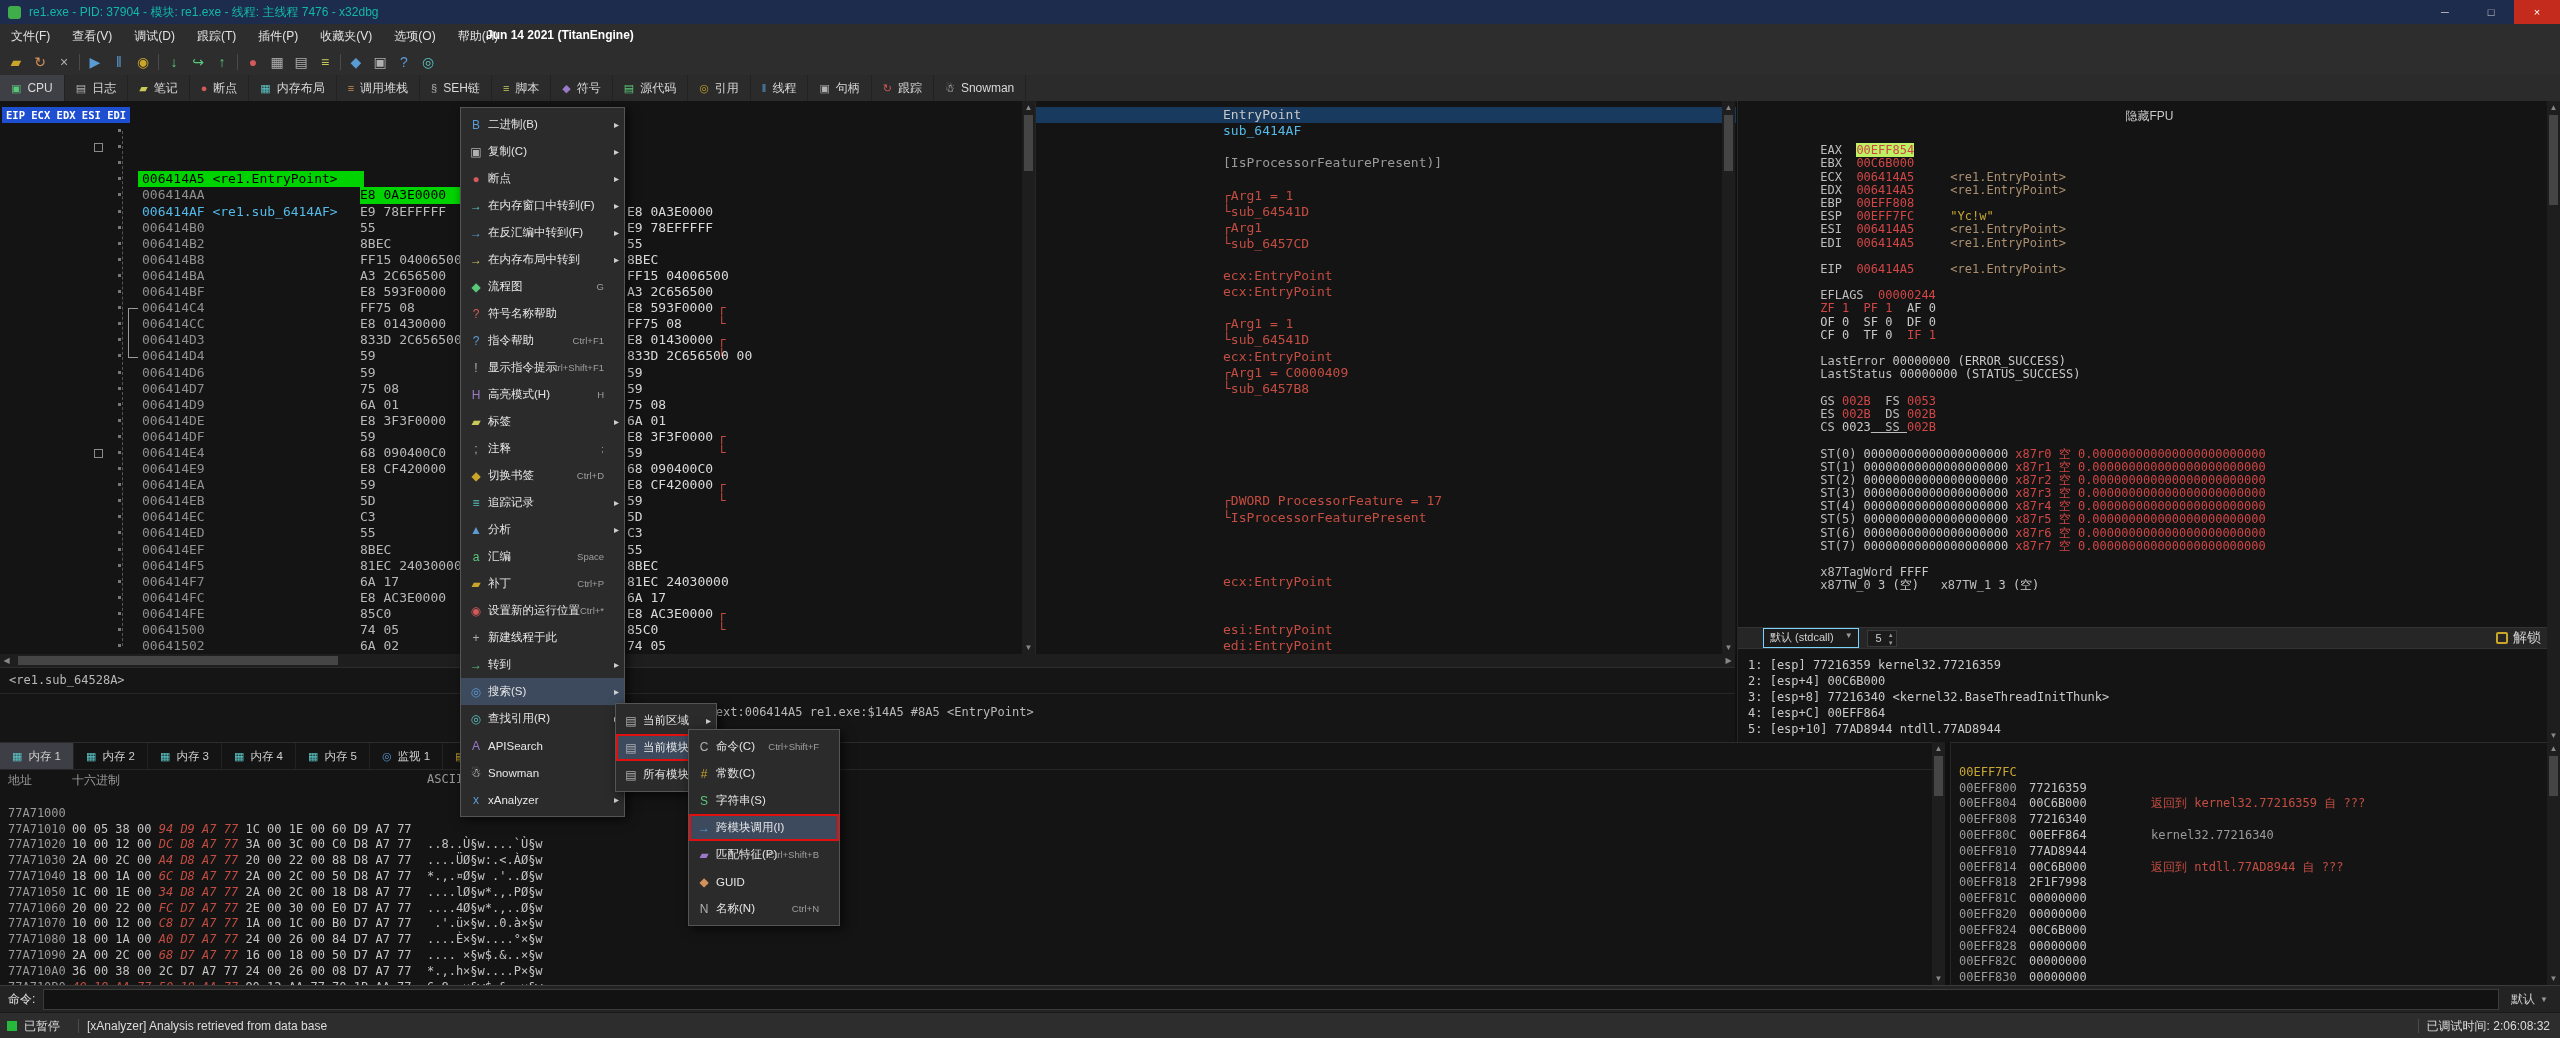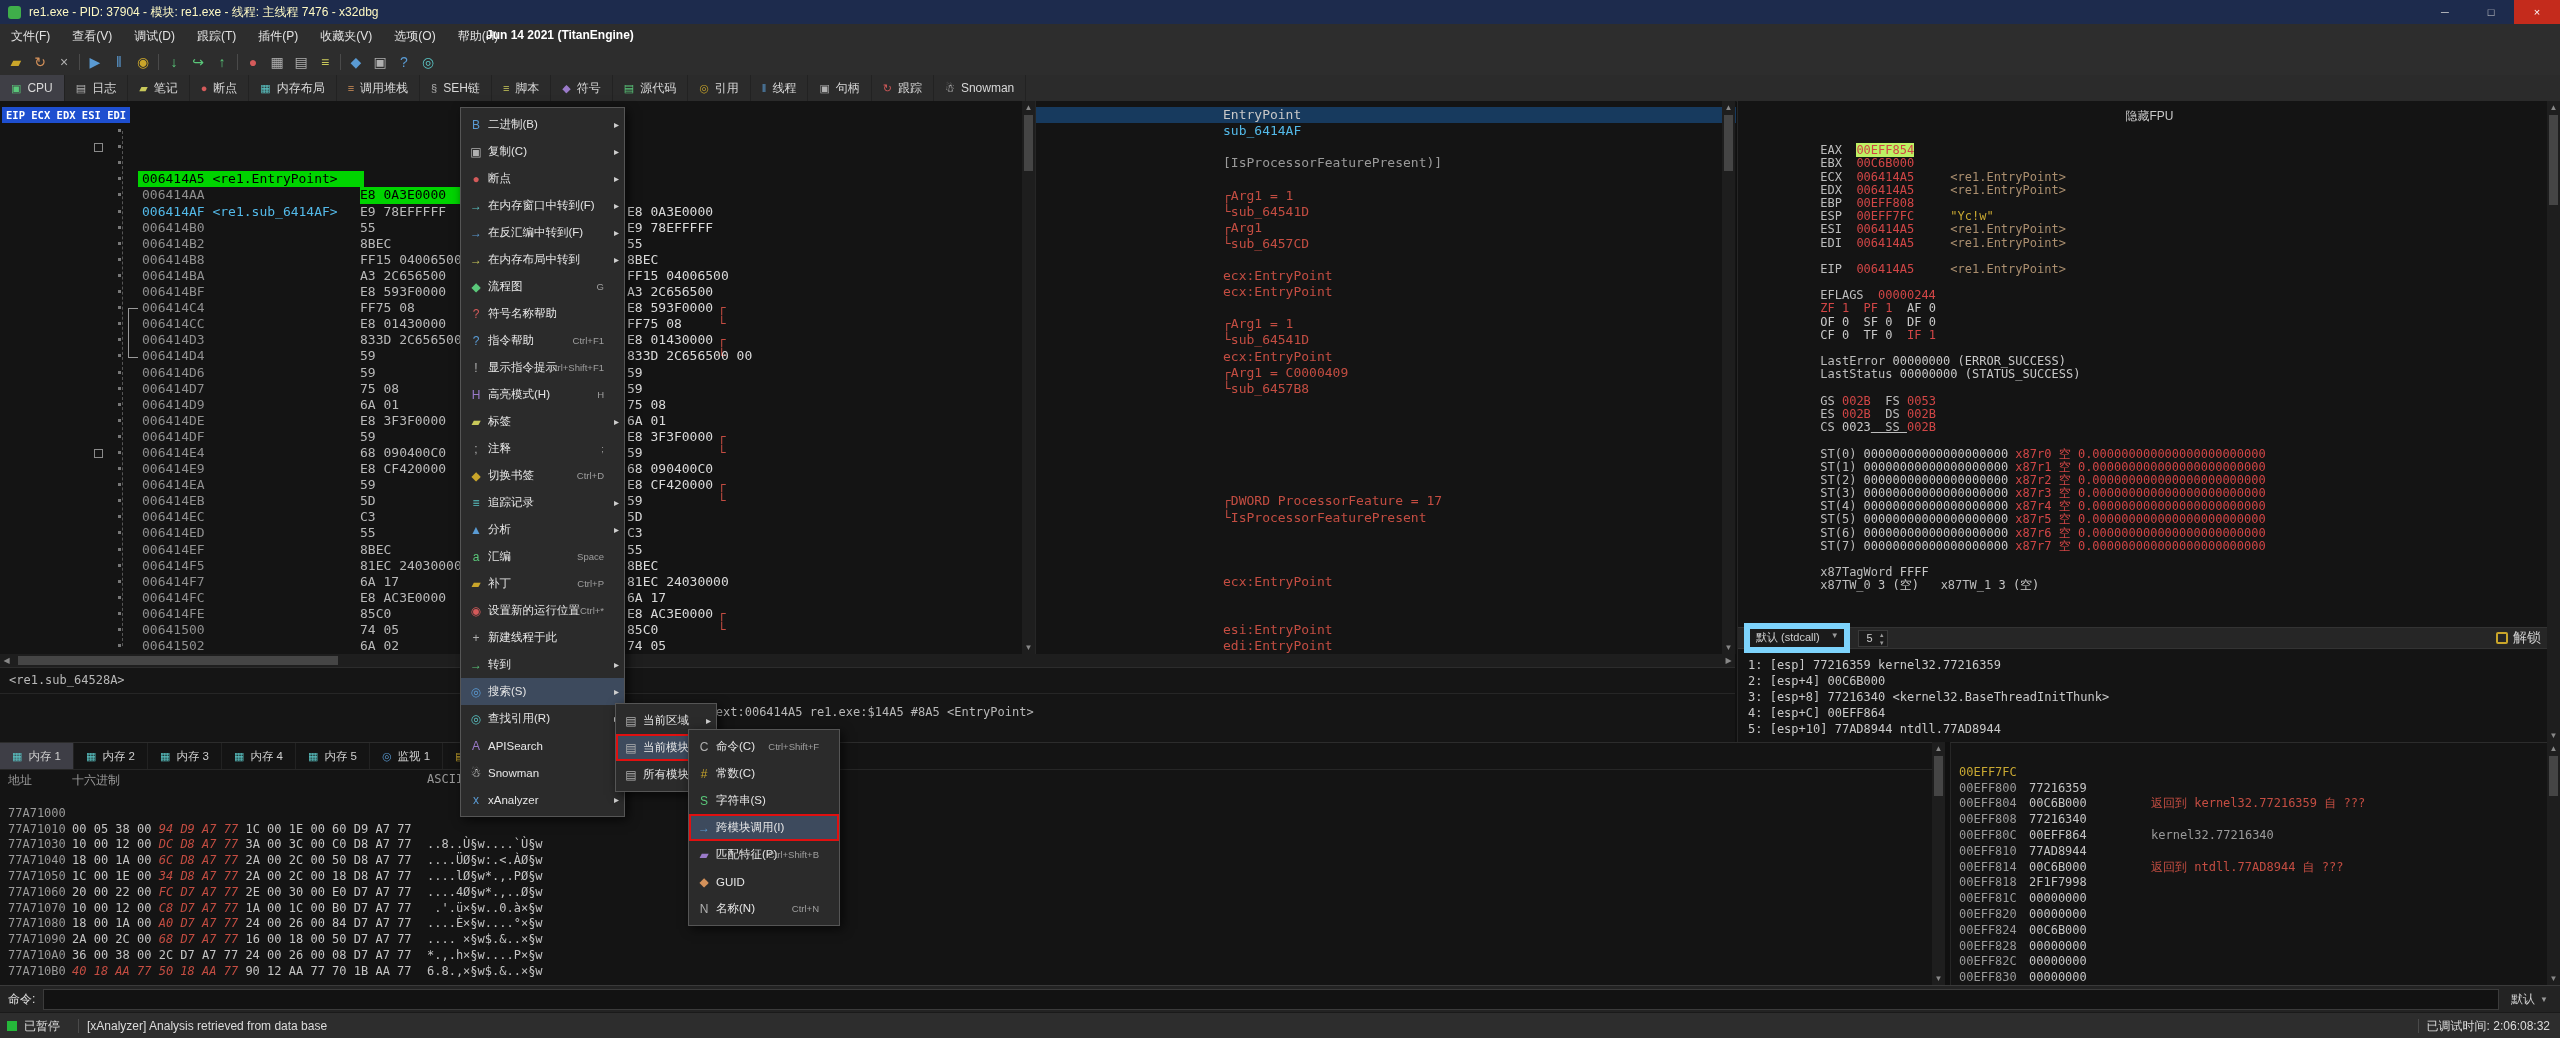--- a/index.html
+++ b/index.html
@@ -3,21 +3,21 @@
 <meta charset="utf-8">
 <style>
   html,body{margin:0;padding:0;background:#000;}
   .app{position:relative;width:2560px;height:1038px;background:#101010;overflow:hidden;
        font-family:"Liberation Sans",sans-serif;-webkit-font-smoothing:antialiased;}
   .mono{font-family:"DejaVu Sans Mono",monospace;}
 
   
   .titlebar{position:absolute;left:0;top:0;width:2560px;height:24px;background:#1d2b4d;display:flex;align-items:center;}
   .app-icon{width:13px;height:13px;margin:0 8px;background:#3fae4a;border-radius:3px;}
-  .title-text{font-size:12px;color:#fef9c3;white-space:nowrap;}
+  .title-text{font-size:12px;color:#14b8a6;white-space:nowrap;}
   .win-btns{position:absolute;right:0;top:0;height:24px;display:flex;}
   .win-btn{width:46px;height:24px;color:#d0d0d0;font-size:11px;display:flex;align-items:center;justify-content:center;}
   .win-btn.close{background:#c42b1c;color:#fff;}
 
   
   .menubar{position:absolute;left:0;top:24px;width:2560px;height:25px;background:#2d2d2d;border-bottom:1px solid #1a1a1a;display:flex;align-items:center;}
   .mb-item{padding:0 11px;font-size:12px;color:#e2e2e2;height:100%;display:flex;align-items:center;}
   .mb-date{margin-left:16px;font-size:12px;color:#ffffff;font-weight:bold;}
 
   
@@ -79,21 +79,21 @@
   
   .regs{position:absolute;left:1737px;top:101px;width:823px;height:641px;background:#141414;border-left:1px solid #262626;overflow:hidden;}
   .fpu{position:absolute;top:7px;left:0;width:100%;text-align:center;font-size:12px;color:#c9c9c9;}
   .reglines{position:absolute;left:10px;top:30px;}
   .regline{height:13.2px;line-height:13.2px;font-family:"DejaVu Sans Mono",monospace;font-size:12px;white-space:pre;min-height:13.2px;}
   .rn{color:#bdbdbd}.rv{color:#d24646}.rw{color:#c8c8c8}.rl{color:#ab8f6f}.rg{color:#c8a832}
   .rv.sel{background:#bef264;}
   .rn.u{text-decoration:underline;}
   .argsbar{position:absolute;left:0;top:526px;width:100%;height:22px;background:#262626;border-top:1px solid #333;border-bottom:1px solid #333;
            display:flex;align-items:center;gap:8px;padding:0 6px;box-sizing:border-box;}
-  .conv{position:relative;background:#1b1b1b;border:6px solid #7dd3fc;color:#cfcfcf;font-size:11px;padding:1px 24px 2px 6px;}
+  .conv{position:relative;background:#1b1b1b;border:1px solid #7dd3fc;color:#cfcfcf;font-size:11px;padding:1px 24px 2px 6px;margin-left:19px;}
   .conv .dd{position:absolute;right:5px;top:2px;font-size:8px;color:#9a9a9a;}
   .spin{background:#1b1b1b;border:1px solid #3a3a3a;color:#cfcfcf;font-size:11px;padding:1px 14px 2px 8px;position:relative;}
   .spin .ud{position:absolute;right:2px;top:0;font-size:6px;line-height:8px;color:#9a9a9a;}
   .unlock{margin-left:auto;display:flex;align-items:center;gap:5px;font-size:14px;color:#cfcfcf;padding-right:14px;}
   .lock-ic{width:8px;height:8px;border:2px solid #c9a52a;border-radius:2px;}
   .arglines{position:absolute;left:10px;top:556px;}
   .argline{height:16px;line-height:16px;font-family:"DejaVu Sans Mono",monospace;font-size:12px;color:#c9c9c9;white-space:pre;}
 
   
   .dump{position:absolute;left:0;top:742px;width:1945px;height:243px;background:#141414;border-top:1px solid #2c2c2c;overflow:hidden;}
@@ -851,20 +851,25 @@
           <span class="da">77A71000</span>
           <span class="hx"><span>00 05 38 00 </span><span class="rd">94 D9 A7 77</span><span> 1C 00 1E 00 60 D9 A7 77</span></span>
           <span class="ascii">..8..Ù§w....`Ù§w</span>
         </div>
         <div class="dumprow">
           <span class="da">77A71010</span>
           <span class="hx"><span>10 00 12 00 </span><span class="rd">DC D8 A7 77</span><span> 3A 00 3C 00 C0 D8 A7 77</span></span>
           <span class="ascii">....ÜØ§w:.&lt;.ÀØ§w</span>
         </div>
         <div class="dumprow">
+          <span class="da">77A71020</span>
+          <span class="hx"><span>2A 00 2C 00 </span><span class="rd">A4 D8 A7 77</span><span> 20 00 22 00 88 D8 A7 77</span></span>
+          <span class="ascii">*.,.¤Ø§w .'..Ø§w</span>
+        </div>
+        <div class="dumprow">
           <span class="da">77A71030</span>
           <span class="hx"><span>18 00 1A 00 </span><span class="rd">6C D8 A7 77</span><span> 2A 00 2C 00 50 D8 A7 77</span></span>
           <span class="ascii">....lØ§w*.,.PØ§w</span>
         </div>
         <div class="dumprow">
           <span class="da">77A71040</span>
           <span class="hx"><span>1C 00 1E 00 </span><span class="rd">34 D8 A7 77</span><span> 2A 00 2C 00 18 D8 A7 77</span></span>
           <span class="ascii">....4Ø§w*.,..Ø§w</span>
         </div>
         <div class="dumprow">

